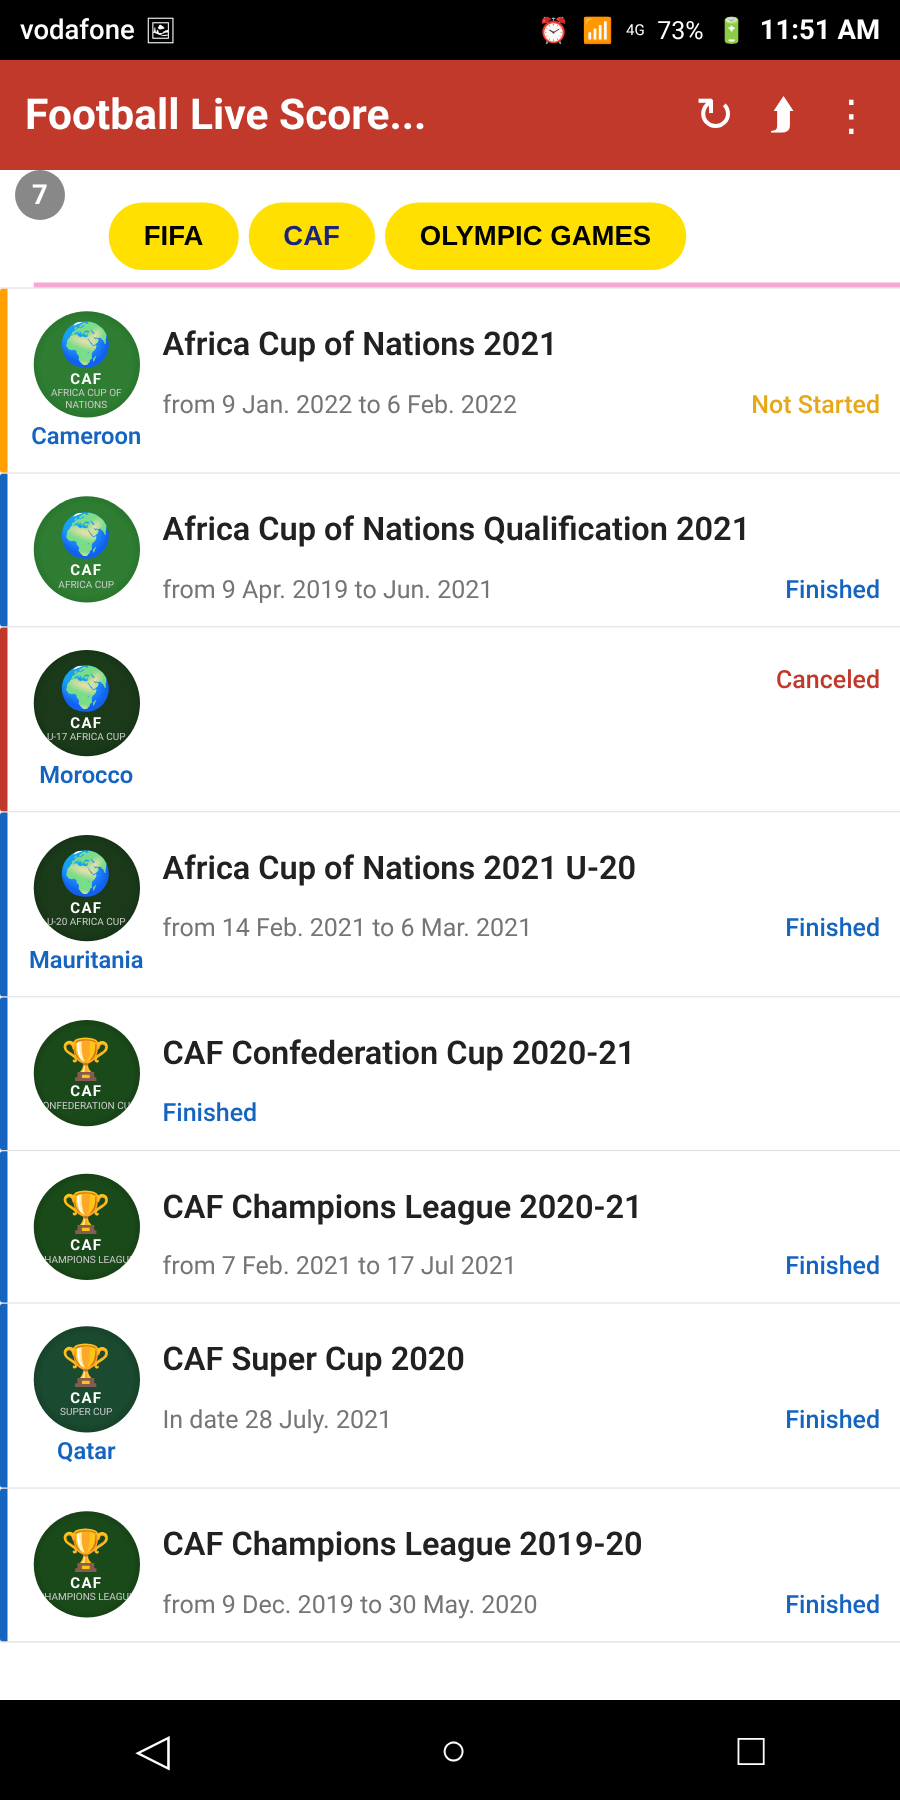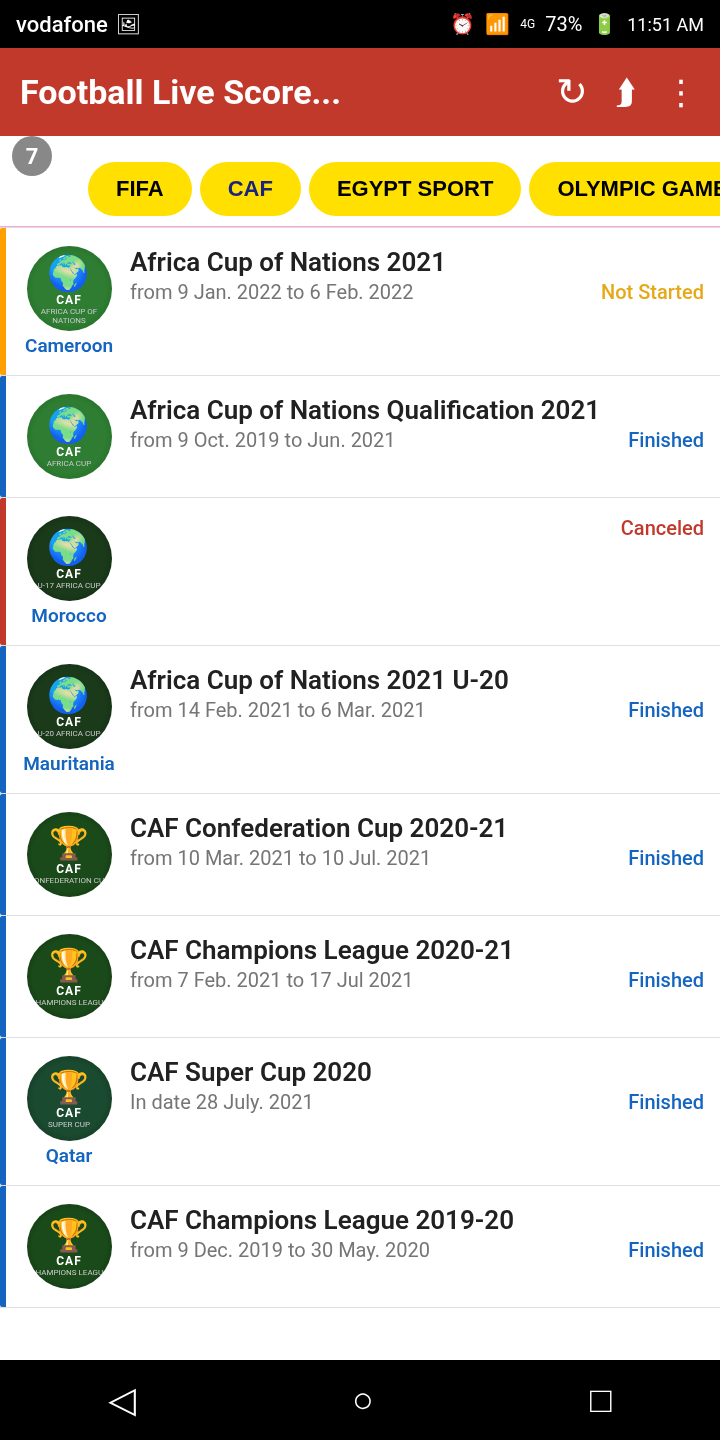--- a/index.html
+++ b/index.html
@@ -67,25 +67,26 @@
       font-size: 22px;
       font-weight: bold;
       position: absolute;
       left: 12px;
       top: 0;
     }
 
     
     .tabs-wrapper {
       background: #fff;
-      border-bottom: 1px solid #f9a8d4;
-      padding: 10px 8px 10px 88px;
+      border-bottom: 4px solid #f9a8d4;
+      padding: 10px 8px 10px 60px;
       display: flex;
       gap: 8px;
       overflow-x: auto;
+      margin-left: 27px;
     }
     .tab-btn {
       background: #FFE000;
       color: #000;
       border: none;
       border-radius: 28px;
       padding: 14px 28px;
       font-size: 22px;
       font-weight: bold;
       cursor: pointer;
@@ -128,21 +129,22 @@
       align-items: center;
       justify-content: center;
       overflow: hidden;
       position: relative;
     }
 
     .competition-info {
       flex: 1;
       display: flex;
       flex-direction: column;
-      gap: 0;
+      gap: 17px;
+      margin-top: 11px;
     }
     .competition-name {
       font-size: 26px;
       font-weight: 600;
       color: #212121;
       line-height: 1.3;
     }
     .competition-dates {
       font-size: 20px;
       color: #757575;
@@ -242,41 +244,40 @@
   <div class="status-left">
     <span>vodafone</span>
     <span style="font-size:20px;">🖼</span>
   </div>
   <div class="status-right">
     <span>⏰</span>
     <span>📶</span>
     <span style="font-size:12px;">4G</span>
     <span style="font-size:20px;">73%</span>
     <span>🔋</span>
-    <span style="font-size:18px; font-weight:400;">11:51 AM</span>
+    <span style="font-size:22px; font-weight:700;">11:51 AM</span>
   </div>
 </div>
 
 <div class="app-bar">
   <div class="app-bar-title">Football Live Score...</div>
   <div class="app-bar-icons">
     <span class="icon-btn" style="font-size:38px;">↻</span>
     <span class="icon-btn" style="font-size:34px;">⮭</span>
     <span class="icon-btn" style="font-size:34px; letter-spacing:2px;">⋮</span>
   </div>
 </div>
 
 <div style="background:#fff; border-bottom: 1px solid #ddd; position:relative;">
   <div class="badge-container">
     <div class="badge">7</div>
   </div>
   <div class="tabs-wrapper">
     <button class="tab-btn">FIFA</button>
     <button class="tab-btn active">CAF</button>
-    <button class="tab-btn">EGYPT SPORT</button>
     <button class="tab-btn">OLYMPIC GAMES</button>
   </div>
 </div>
 
 <div class="competition-list" style="padding-bottom: 80px;">
 
   <div class="competition-item">
     <div class="stripe" style="background: #FFA000;"></div>
     <div class="item-wrapper">
       <div class="logo-col">
@@ -307,21 +308,21 @@
           <div class="logo-inner">
             <span class="logo-map">🌍</span>
             <span class="logo-text">CAF</span>
             <span class="logo-subtext">AFRICA CUP</span>
           </div>
         </div>
       </div>
       <div class="competition-info">
         <div class="competition-name">Africa Cup of Nations Qualification 2021</div>
         <div class="info-row">
-          <span class="competition-dates">from 9 Oct. 2019 to Jun. 2021</span>
+          <span class="competition-dates">from 9 Apr. 2019 to Jun. 2021</span>
           <span class="competition-status status-finished">Finished</span>
         </div>
       </div>
     </div>
   </div>
 
   <div class="competition-item">
     <div class="stripe" style="background: #c0392b;"></div>
     <div class="item-wrapper">
       <div class="logo-col">
@@ -374,21 +375,20 @@
           <div class="logo-inner">
             <span class="logo-trophy">🏆</span>
             <span class="logo-text">CAF</span>
             <span class="logo-subtext">CONFEDERATION CUP</span>
           </div>
         </div>
       </div>
       <div class="competition-info">
         <div class="competition-name">CAF Confederation Cup 2020-21</div>
         <div class="info-row">
-          <span class="competition-dates">from 10 Mar. 2021 to 10 Jul. 2021</span>
           <span class="competition-status status-finished">Finished</span>
         </div>
       </div>
     </div>
   </div>
 
   <div class="competition-item">
     <div class="stripe" style="background: #1565c0;"></div>
     <div class="item-wrapper">
       <div class="logo-col">

